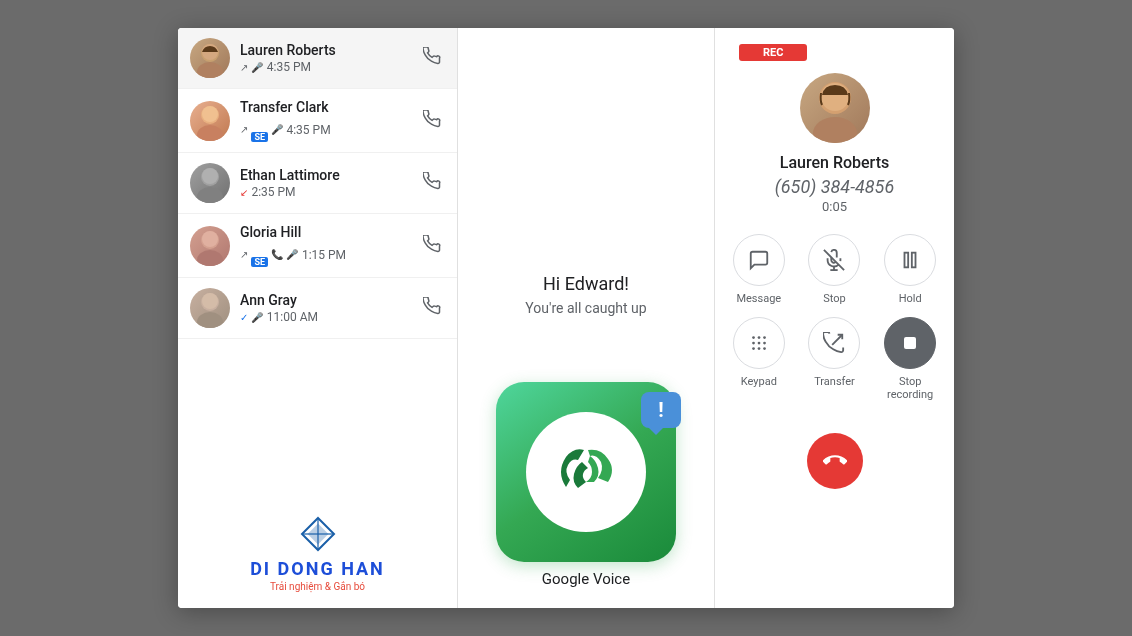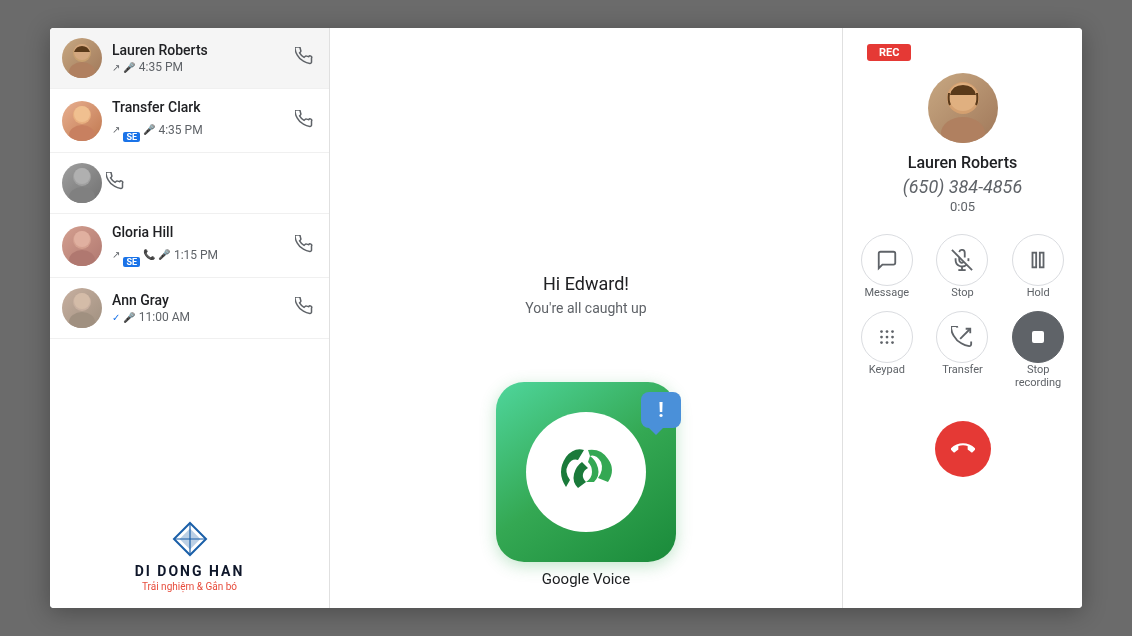--- a/index.html
+++ b/index.html
@@ -7,21 +7,21 @@
       background: #6b6b6b;
       display: flex;
       align-items: center;
       justify-content: center;
       width: 1132px;
       height: 636px;
       font-family: 'Roboto', Arial, sans-serif;
     }
     .app-container {
       display: flex;
-      width: 1032px;
+      width: 776px;
       height: 580px;
       background: #fff;
       border-radius: 4px;
       overflow: hidden;
       box-shadow: 0 4px 24px rgba(0,0,0,0.3);
     }
     
     .left-panel {
       width: 280px;
       border-right: 1px solid #e0e0e0;
@@ -102,23 +102,23 @@
       display: flex;
       flex-direction: column;
       align-items: center;
       margin-top: auto;
     }
     .brand-diamond {
       width: 40px;
       height: 40px;
     }
     .brand-name {
-      font-size: 14px;
+      font-size: 18px;
       font-weight: bold;
-      color: #0f172a;
+      color: #1d4ed8;
       letter-spacing: 2px;
       margin-top: 4px;
       text-transform: uppercase;
     }
     .brand-tagline {
       font-size: 10px;
       color: #e74c3c;
       margin-top: 2px;
     }
 
@@ -210,21 +210,21 @@
       flex-direction: column;
       align-items: center;
       padding: 16px 12px;
       background: #fff;
     }
     .rec-badge {
       background: #e53935;
       color: #fff;
       font-size: 11px;
       font-weight: bold;
-      padding: 2px 12px;
+      padding: 2px 24px;
       border-radius: 3px;
       margin-bottom: 8px;
       align-self: flex-start;
       margin-left: 12px;
     }
     .caller-avatar {
       width: 70px;
       height: 70px;
       border-radius: 50%;
       background: linear-gradient(135deg, #c8a882, #a0785a);
@@ -255,20 +255,21 @@
       display: grid;
       grid-template-columns: repeat(3, 1fr);
       gap: 12px;
       margin-bottom: 16px;
       width: 100%;
     }
     .action-btn {
       display: flex;
       flex-direction: column;
       align-items: center;
+      gap: 6px;
       cursor: pointer;
     }
     .action-btn-circle {
       width: 52px;
       height: 52px;
       border-radius: 50%;
       border: 1.5px solid #dadce0;
       display: flex;
       align-items: center;
       justify-content: center;
@@ -355,20 +356,27 @@
       </span>
     </div>
 
     <div class="contact-item">
       <div class="avatar avatar-ethan">
         <svg width="40" height="40" viewBox="0 0 40 40">
           <circle cx="20" cy="14" r="9" fill="#a0a0a0"></circle>
           <ellipse cx="20" cy="34" rx="13" ry="10" fill="#808080"></ellipse>
           <circle cx="20" cy="13" r="8" fill="#b0b0b0"></circle>
         </svg>
+      </div>
+      <div class="contact-info">
+        <div class="contact-name">Ethan Lattimore</div>
+        <div class="contact-meta">
+          <span class="meta-icon" style="color:#e53935;">↙</span>
+          <span>2:35 PM</span>
+        </div>
       </div>
       <span class="call-icon-btn">
         <svg width="18" height="18" viewBox="0 0 24 24" fill="none" stroke="#5f6368" stroke-width="2">
           <path d="M22 16.92v3a2 2 0 01-2.18 2 19.79 19.79 0 01-8.63-3.07A19.5 19.5 0 013.07 10.8a19.79 19.79 0 01-3.07-8.67A2 2 0 012 0h3a2 2 0 012 1.72c.127.96.361 1.903.7 2.81a2 2 0 01-.45 2.11L6.09 7.91a16 16 0 006 6l1.27-1.27a2 2 0 012.11-.45c.907.339 1.85.573 2.81.7A2 2 0 0122 14.92z"></path>
         </svg>
       </span>
     </div>
 
     <div class="contact-item">
       <div class="avatar avatar-gloria">

